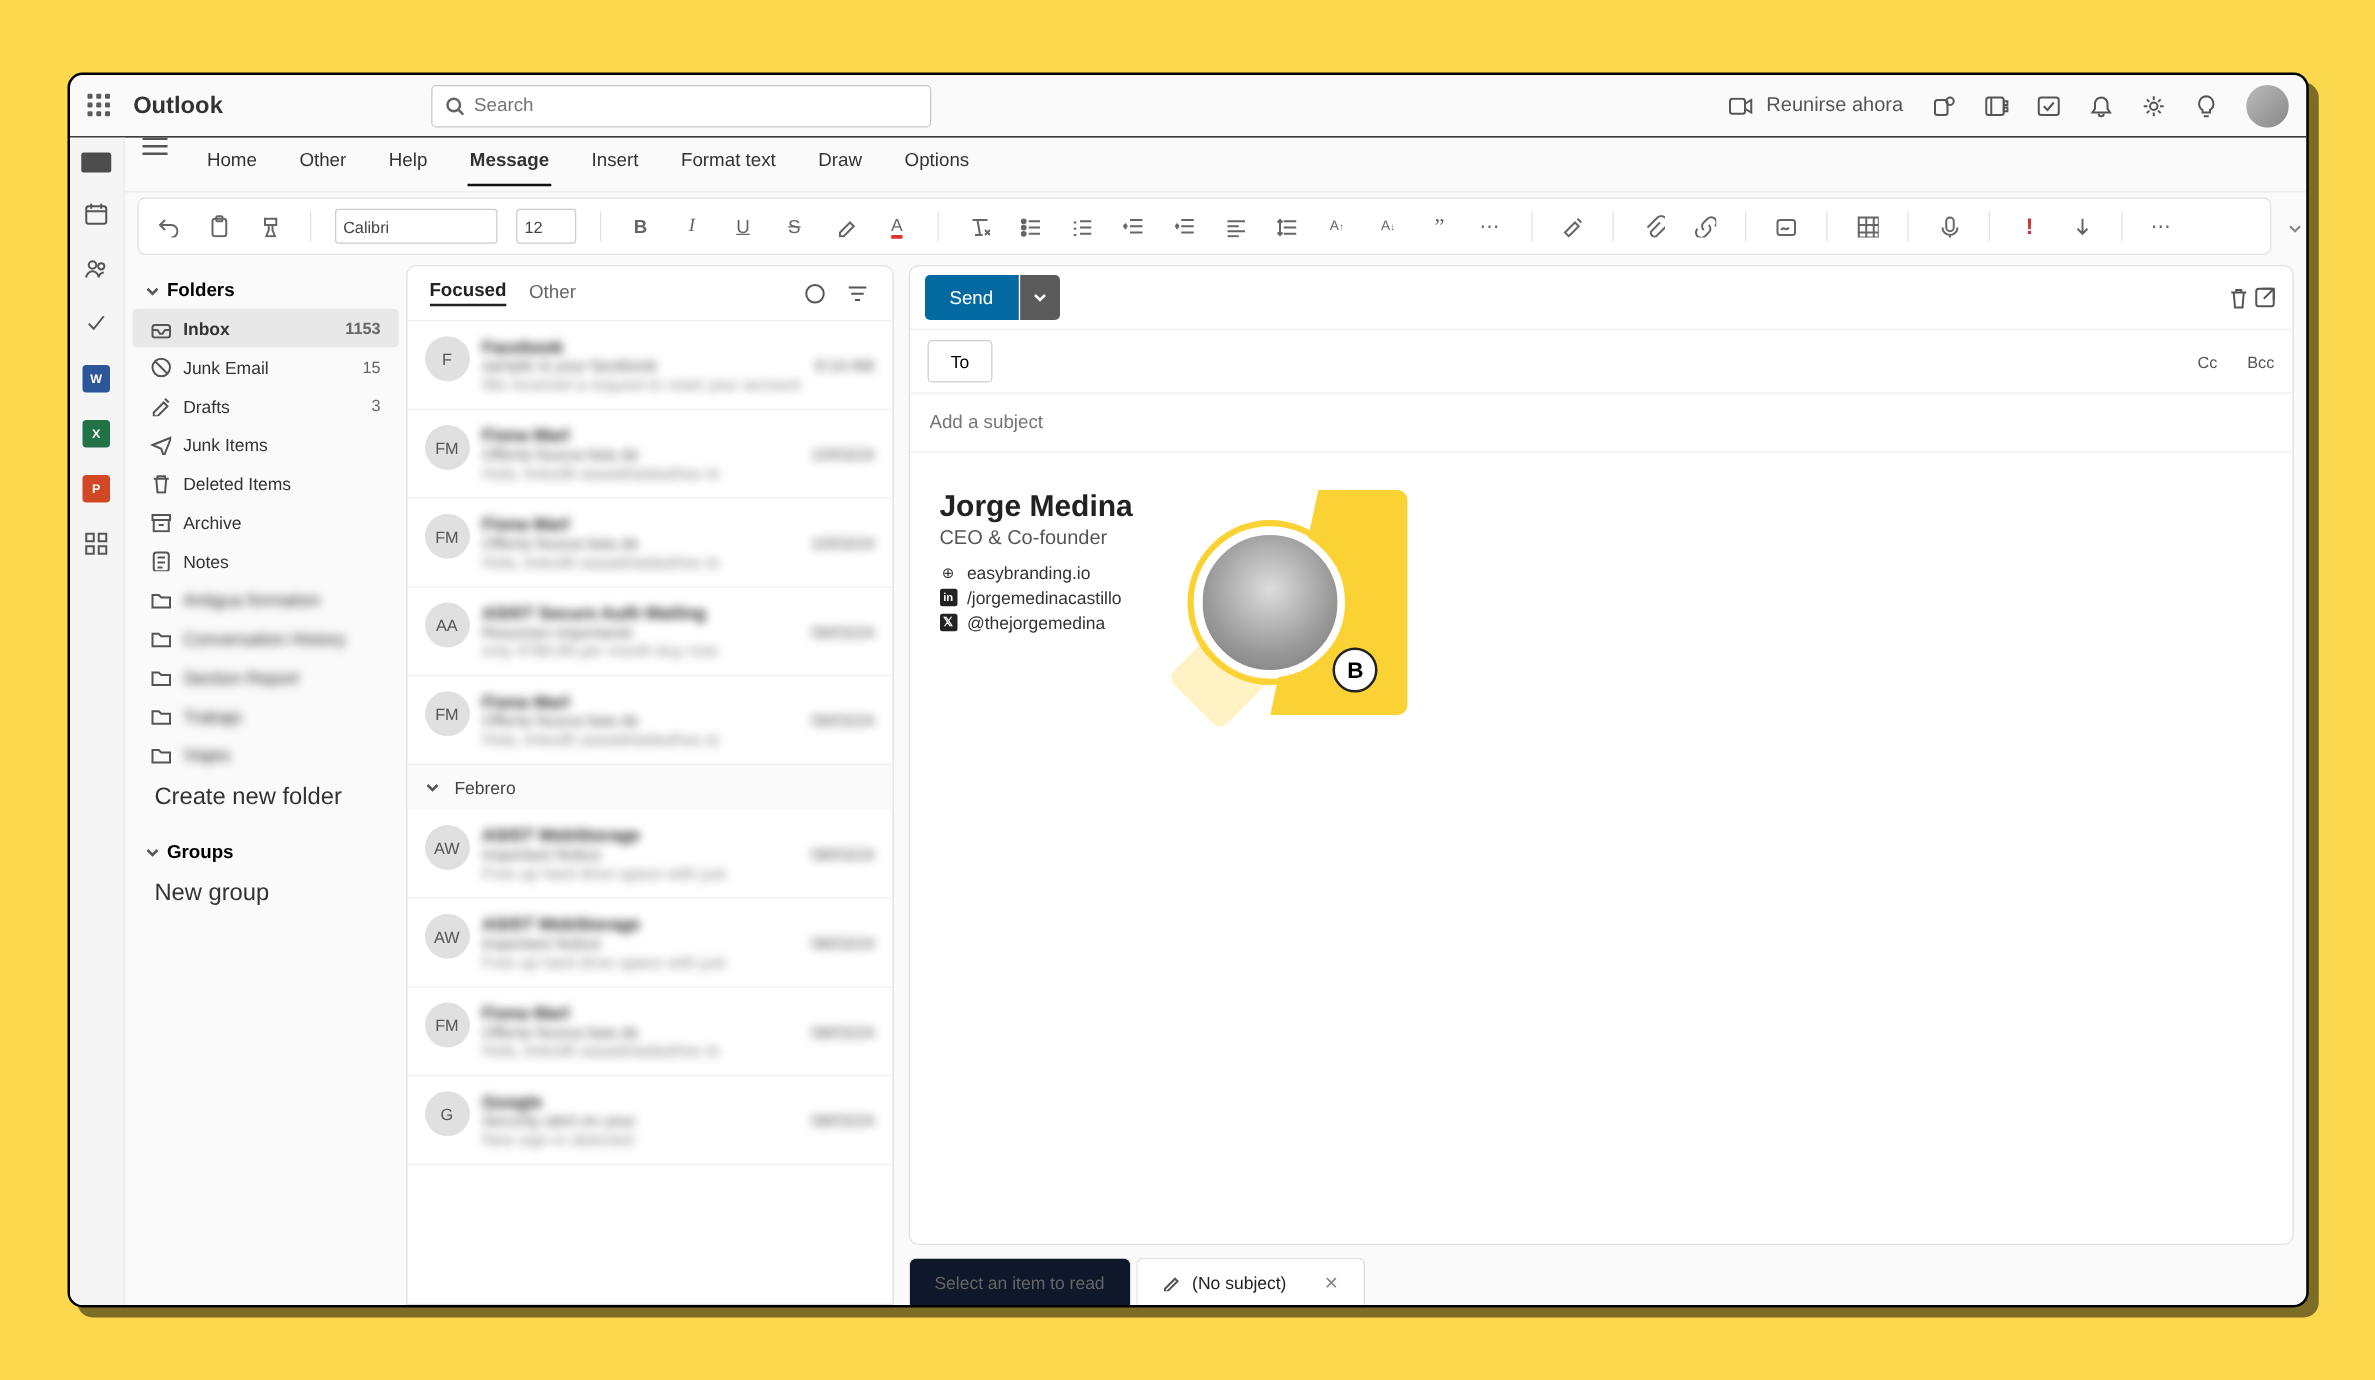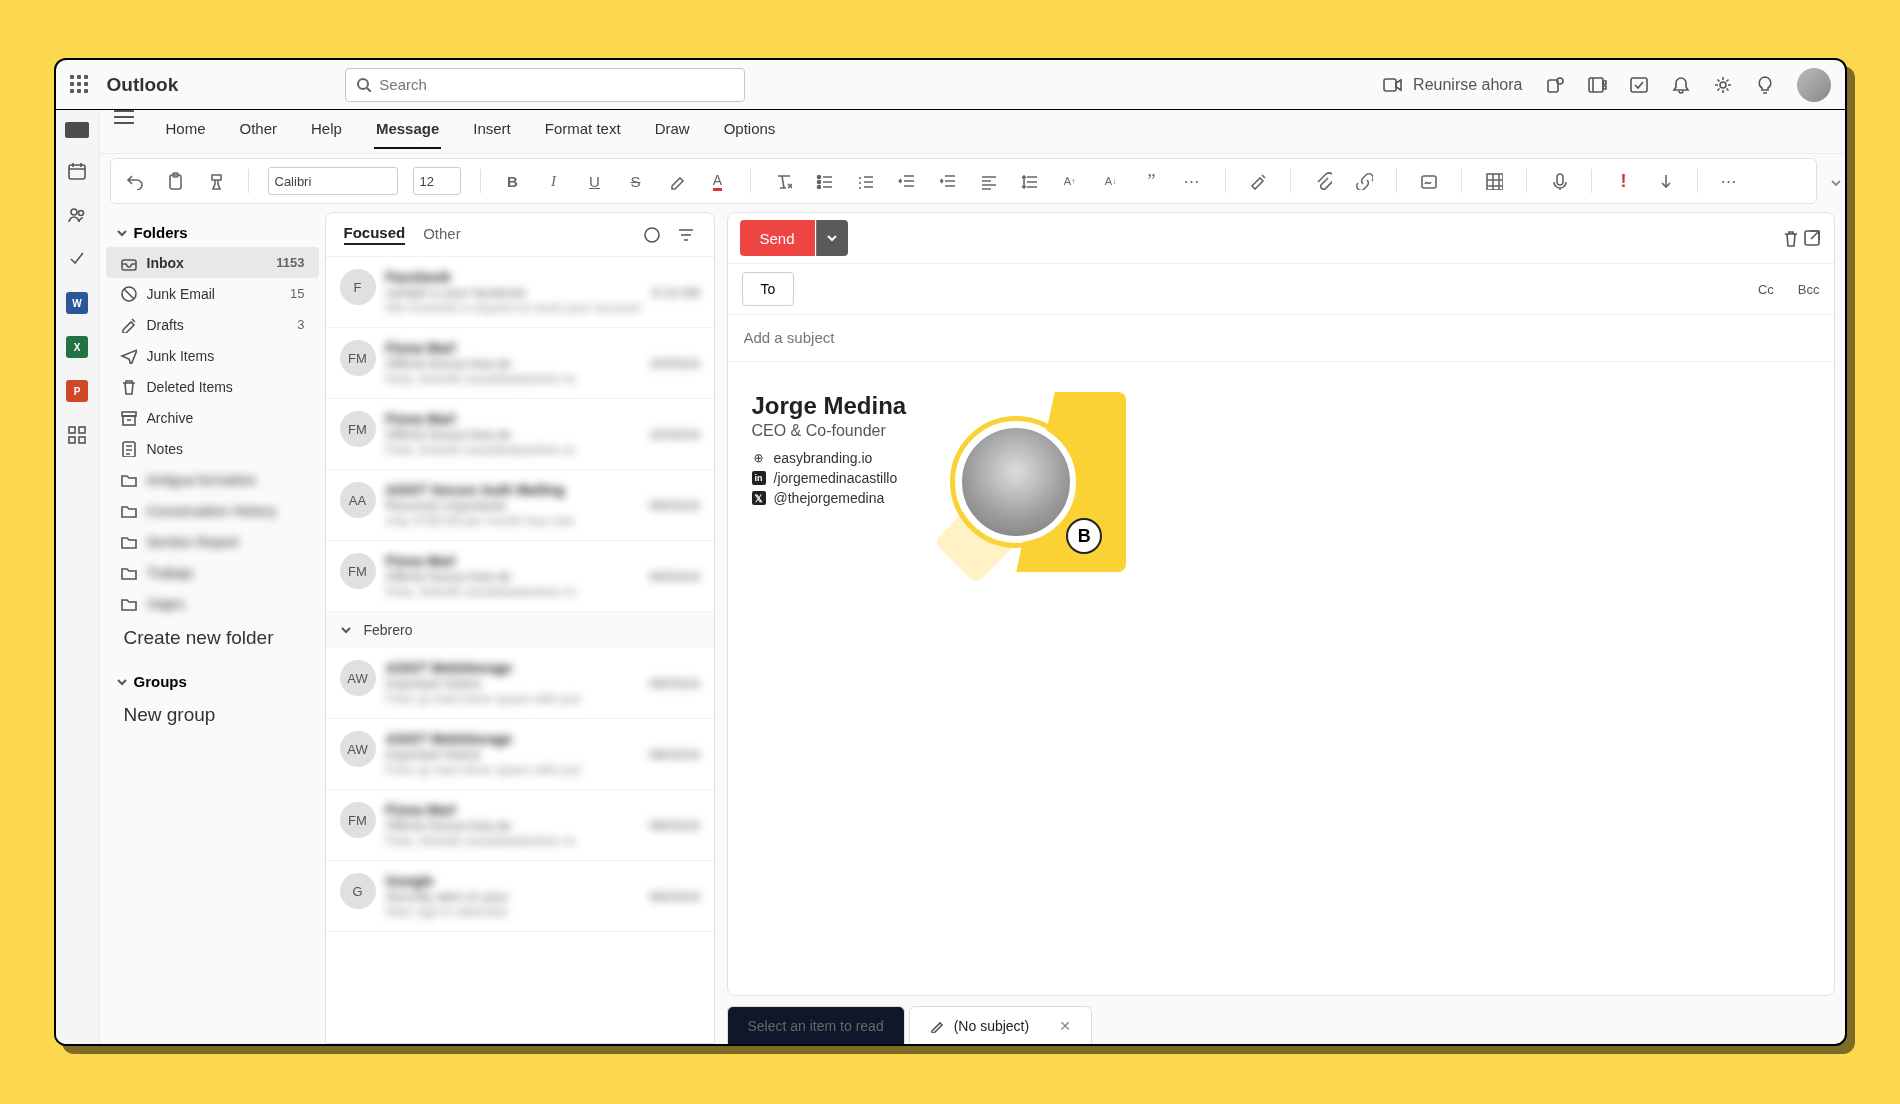--- a/index.html
+++ b/index.html
@@ -55,21 +55,21 @@
 .mitem { display:flex; gap:10px; padding:12px 14px; border-bottom:1px solid #f0f0f0; cursor:pointer; }
 .mav { width:36px; height:36px; border-radius:50%; background:#e0e0e0; color:#555; font-size:13px; font-weight:500; display:flex; align-items:center; justify-content:center; flex-shrink:0; }
 .mtxt { flex:1; filter:blur(4px); }
 .mtxt .l1 { font-weight:600; font-size:14px; color:#222; }
 .mtxt .l2 { font-size:13px; color:#555; display:flex; justify-content:space-between; }
 .mtxt .l3 { font-size:13px; color:#888; }
 .mgroup { padding:10px 14px; font-size:14px; color:#444; display:flex; align-items:center; gap:12px; background:#fafafa; }
 .compose { flex:1; margin-left:12px; display:flex; flex-direction:column; }
 .card { flex:1; background:#fff; border:1px solid #e1e1e1; border-radius:8px; display:flex; flex-direction:column; overflow:hidden; }
 .chead { height:50px; display:flex; align-items:center; padding:0 12px; gap:1px; }
-.sendbtn { background:#ef4444; color:#fff; border:none; height:36px; padding:0 20px; font-size:15px; cursor:pointer; border-radius:4px 0 0 4px; }
+.sendbtn { background:#0369a1; color:#fff; border:none; height:36px; padding:0 20px; font-size:15px; cursor:pointer; border-radius:4px 0 0 4px; }
 .senddrop { background:#5a5a5a; color:#fff; border:none; border-left:1px solid #777; height:36px; width:32px; cursor:pointer; border-radius:0 4px 4px 0; display:flex; align-items:center; justify-content:center; }
 .chead .sp { flex:1; }
 .torow { display:flex; align-items:center; padding:8px 14px; border-top:1px solid #eee; border-bottom:1px solid #eee; gap:14px; }
 .tobtn { background:#fff; border:1px solid #ccc; height:34px; padding:0 18px; border-radius:4px; font-size:14px; cursor:pointer; }
 .toinp { flex:1; border:none; outline:none; font-size:14px; }
 .cclabel { font-size:13px; color:#555; cursor:pointer; margin-left:10px; }
 .subj { padding:14px 16px; border-bottom:1px solid #eee; }
 .subj input { border:none; outline:none; width:100%; font-size:15px; color:#000000; }
 .bodyarea { flex:1; padding:30px 24px; }
 .sig { display:flex; gap:40px; align-items:flex-start; }

